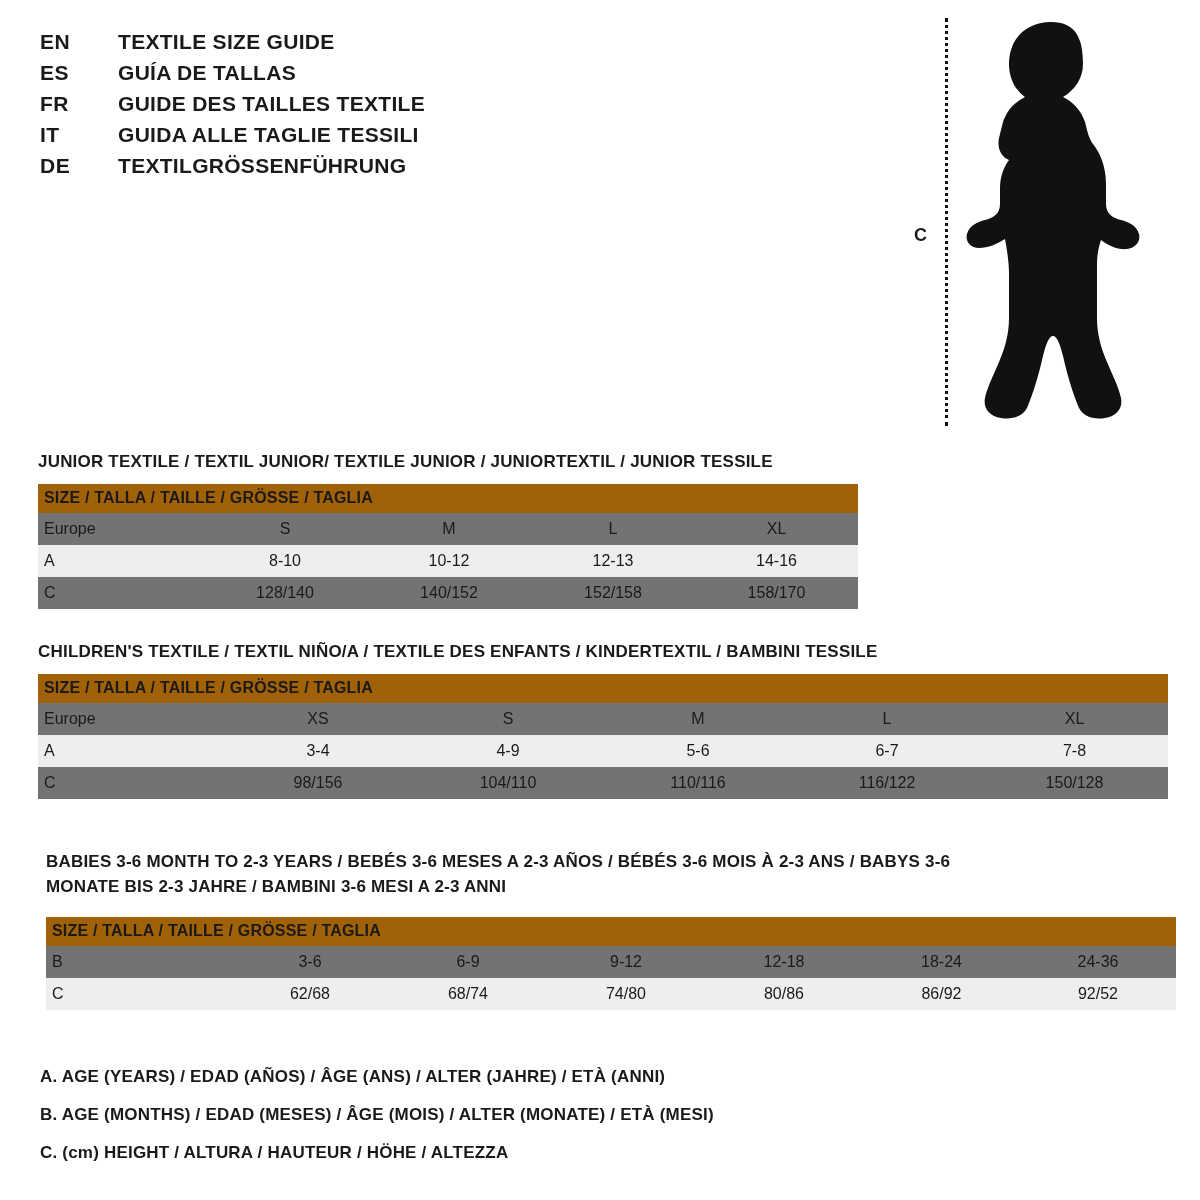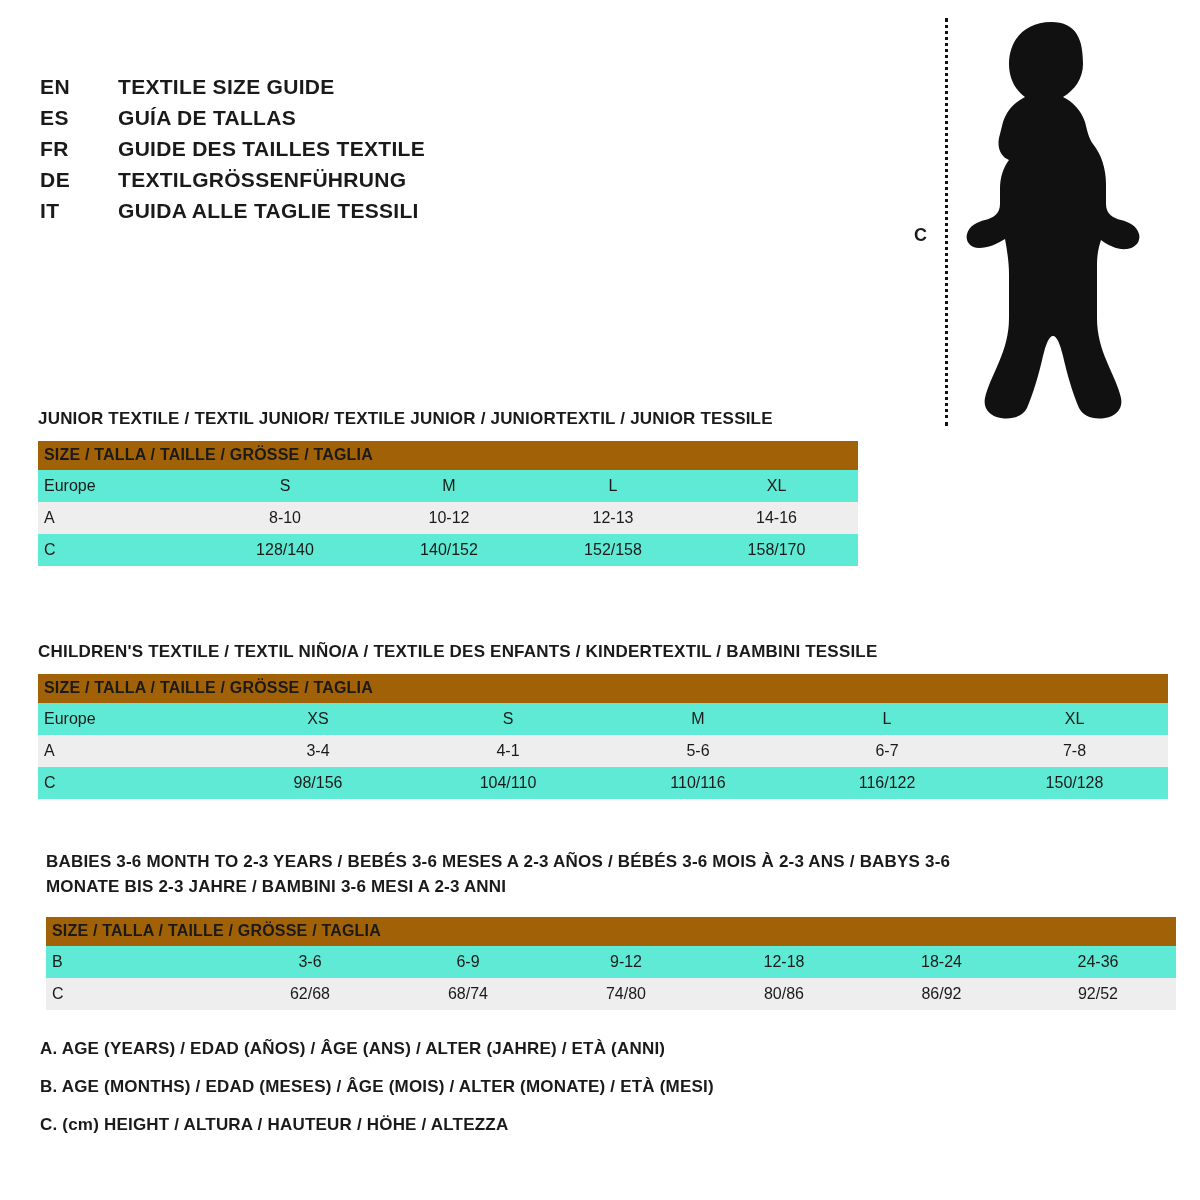--- a/index.html
+++ b/index.html
@@ -15,21 +15,20 @@
     position: relative;
     overflow: hidden;
   }
 
   
   .header {
     position: absolute;
     top: 30px;
     left: 40px;
     width: 700px;
-    margin-top: 45px;
   }
   .header-row {
     display: flex;
     align-items: baseline;
     height: 31px;
   }
   .header-lang {
     width: 78px;
     font-size: 21px;
     font-weight: bold;
@@ -99,27 +98,27 @@
     font-size: 16px;
     padding: 5px 4px 5px 4px;
     text-align: center;
     height: 22px;
   }
   table.sizes td.rowlabel {
     text-align: left;
     padding-left: 6px;
   }
   tr.shade td { background: #eeeeee; }
-  tr.plain td { background: #5eead4; }
+  tr.plain td { background: #737373; }
 
   
   .legend {
     position: absolute;
     left: 40px;
-    top: 1040px;
+    top: 1068px;
     width: 1100px;
   }
   .legend-line {
     font-size: 17px;
     font-weight: bold;
     letter-spacing: 0.2px;
     line-height: 1.0;
     margin-bottom: 21px;
     white-space: nowrap;
   }
@@ -134,26 +133,26 @@
   </div>
   <div class="header-row">
     <div class="header-lang">ES</div>
     <div class="header-title">GUÍA DE TALLAS</div>
   </div>
   <div class="header-row">
     <div class="header-lang">FR</div>
     <div class="header-title">GUIDE DES TAILLES TEXTILE</div>
   </div>
   <div class="header-row">
+    <div class="header-lang">IT</div>
+    <div class="header-title">GUIDA ALLE TAGLIE TESSILI</div>
+  </div>
+  <div class="header-row">
     <div class="header-lang">DE</div>
     <div class="header-title">TEXTILGRÖSSENFÜHRUNG</div>
-  </div>
-  <div class="header-row">
-    <div class="header-lang">IT</div>
-    <div class="header-title">GUIDA ALLE TAGLIE TESSILI</div>
   </div>
 </div>
 
 <div class="figure-area">
   <div class="figure-label">C</div>
   <div class="figure-dashline"></div>
   <svg class="figure-svg" width="200" height="410" viewBox="0 0 200 410">
     <g fill="#111111">
 
       <path d="M96 4 C70 4 54 22 54 46 C54 60 60 72 70 79 C60 84 52 92 48 104
@@ -170,21 +169,21 @@
                L142 246 C142 236 144 228 146 222
                C154 228 163 232 172 231 C180 230 186 224 184 216
                C182 208 174 204 166 202 C158 200 151 196 151 186
                L151 166 C151 150 146 136 138 126
                C134 121 132 112 130 104 C126 92 118 84 108 79
                C120 72 128 60 128 46 C128 22 122 4 96 4 Z"></path>
     </g>
   </svg>
 </div>
 
-<div class="section" style="top: 407px; width: 820px;">
+<div class="section" style="top: 450px; width: 820px;">
   <div class="section-title">JUNIOR TEXTILE / TEXTIL JUNIOR/ TEXTILE JUNIOR / JUNIORTEXTIL / JUNIOR TESSILE</div>
   <div class="size-bar" style="width: 820px;">SIZE / TALLA / TAILLE / GRÖSSE / TAGLIA</div>
   <table class="sizes" style="width: 820px;">
     <colgroup>
         <col style="width:165px">
         <col style="width:164px">
         <col style="width:164px">
         <col style="width:164px">
         <col style="width:163px">
       </colgroup>
@@ -231,21 +230,21 @@
         <td class="rowlabel">Europe</td>
         <td>XS</td>
         <td>S</td>
         <td>M</td>
         <td>L</td>
         <td>XL</td>
       </tr>
       <tr class="shade">
         <td class="rowlabel">A</td>
         <td>3-4</td>
-        <td>4-1</td>
+        <td>4-9</td>
         <td>5-6</td>
         <td>6-7</td>
         <td>7-8</td>
       </tr>
       <tr class="plain">
         <td class="rowlabel">C</td>
         <td>98/156</td>
         <td>104/110</td>
         <td>110/116</td>
         <td>116/122</td>

